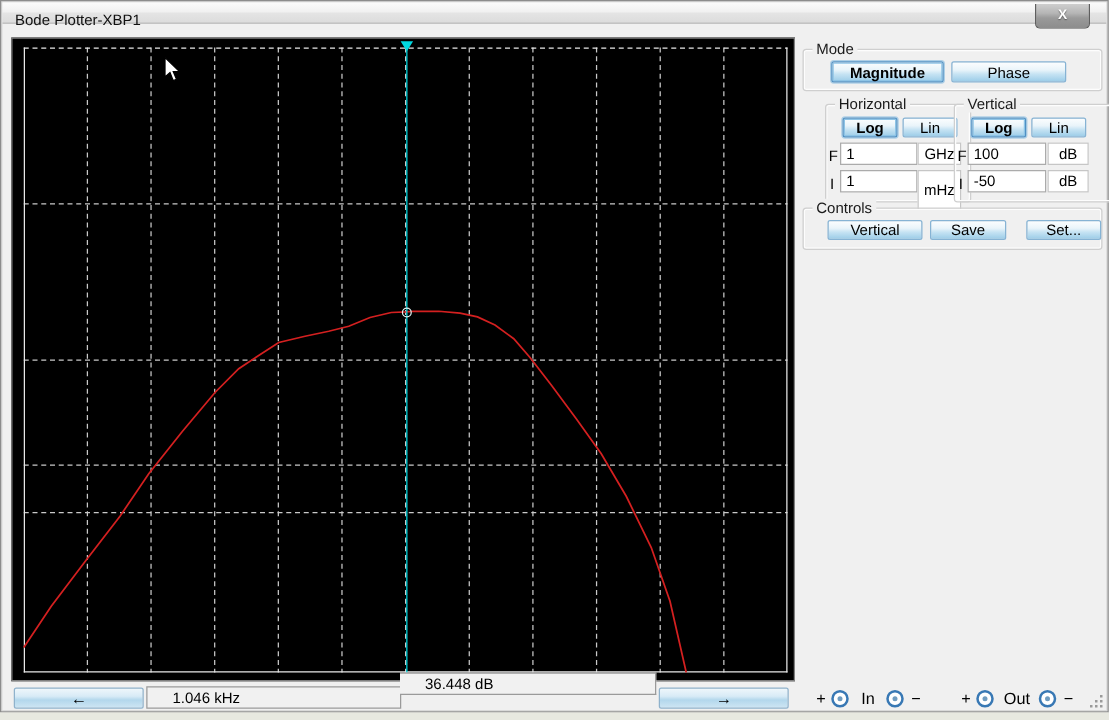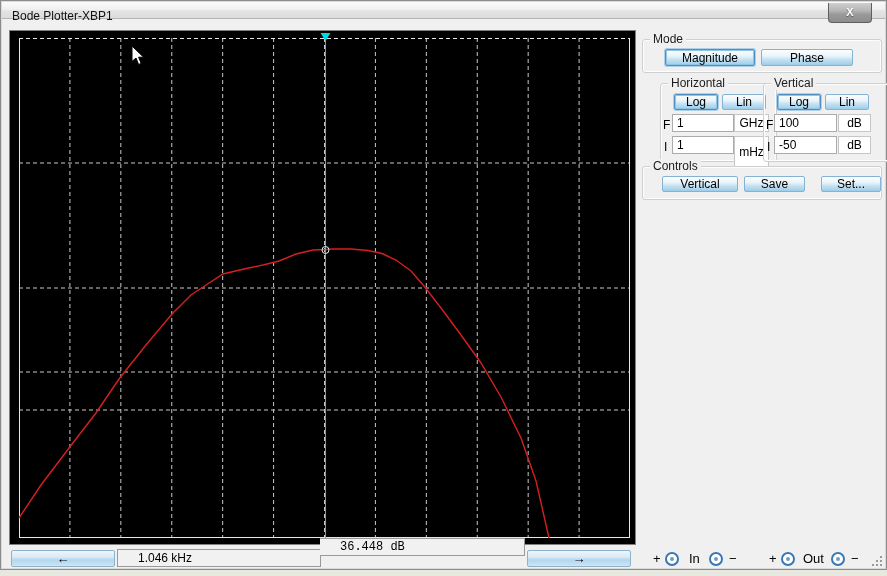--- a/index.html
+++ b/index.html
@@ -25,21 +25,21 @@
   
   .groupbox { position:absolute; border:1px solid #cfcfcf; border-radius:3px;
     box-shadow:inset 0 0 0 1px #fdfdfd; }
   .group-label { position:absolute; left:7px; top:-8px; background:#f0f0f0;
     padding:0 3px; font-size:12px; color:#1a1a1a; }
   .ms-btn { position:absolute; border:1px solid #86b3d4; border-radius:2px;
     background:linear-gradient(180deg,#fbfdfe 0%,#e9f4fa 40%,#c6e3f3 62%,#9dcde8 100%);
     font-size:12px; text-align:center; color:#000; cursor:default;
     display:flex; align-items:center; justify-content:center; }
   .ms-btn.selected { border-color:#4e90c4;
-    box-shadow:0 0 0 1px #aecfe6, inset 0 0 0 1px #8ec4e6; }
+    box-shadow:0 0 0 1px #aecfe6, inset 0 0 0 1px #8ec4e6;font-weight:bold; }
   .field-label { position:absolute; font-size:12px; }
   .txt-input { position:absolute; background:#fff; border:1px solid #ababab;
     font-size:12px; padding:1px 4px; line-height:15px; }
   .unit-box { position:absolute; background:#fff; border:1px solid #c6c6c6;
     font-size:12px; display:flex; align-items:center; justify-content:center; }
   
   .scroll-btn { position:absolute; height:17px;
     border:1px solid #8fb2cc; border-radius:2px;
     background:linear-gradient(180deg,#eef6fb 0%,#d8ebf6 40%,#b3d7ec 60%,#cde5f3 100%);
     display:flex; align-items:center; justify-content:center;
@@ -137,21 +137,21 @@
     <span class="group-label">Controls</span>
     <div class="ms-btn" style="left:19px; top:9px; width:76px; height:16px;">Vertical</div>
     <div class="ms-btn" style="left:101px; top:9px; width:61px; height:16px;">Save</div>
     <div class="ms-btn" style="left:178px; top:9px; width:60px; height:16px;">Set...</div>
   </div>
 
   <div class="scroll-btn" style="left:10px; top:549px; width:104px;">
     <span>←</span>
   </div>
   <div class="readout" style="left:116px; top:548px; width:204px;">1.046 kHz</div>
-  <div class="readout" style="left:319px; top:537px; width:205px; border-left:none;font-family:Liberation Mono, monospace;">36.448 dB</div>
+  <div class="readout" style="left:319px; top:537px; width:205px; border-left:none;">36.448 dB</div>
   <div class="scroll-btn" style="left:526px; top:549px; width:104px;">
     <span>→</span>
   </div>
 
   <div class="terminal-row" style="left:652px; top:550px; width:230px; height:16px;">
     <span class="term-sign" style="left:0px;">+</span>
     <span class="term-dot" style="left:12px; top:1px;"></span>
     <span class="term-label" style="left:36px;">In</span>
     <span class="term-dot" style="left:56px; top:1px;"></span>
     <span class="term-sign" style="left:76px;">−</span>

